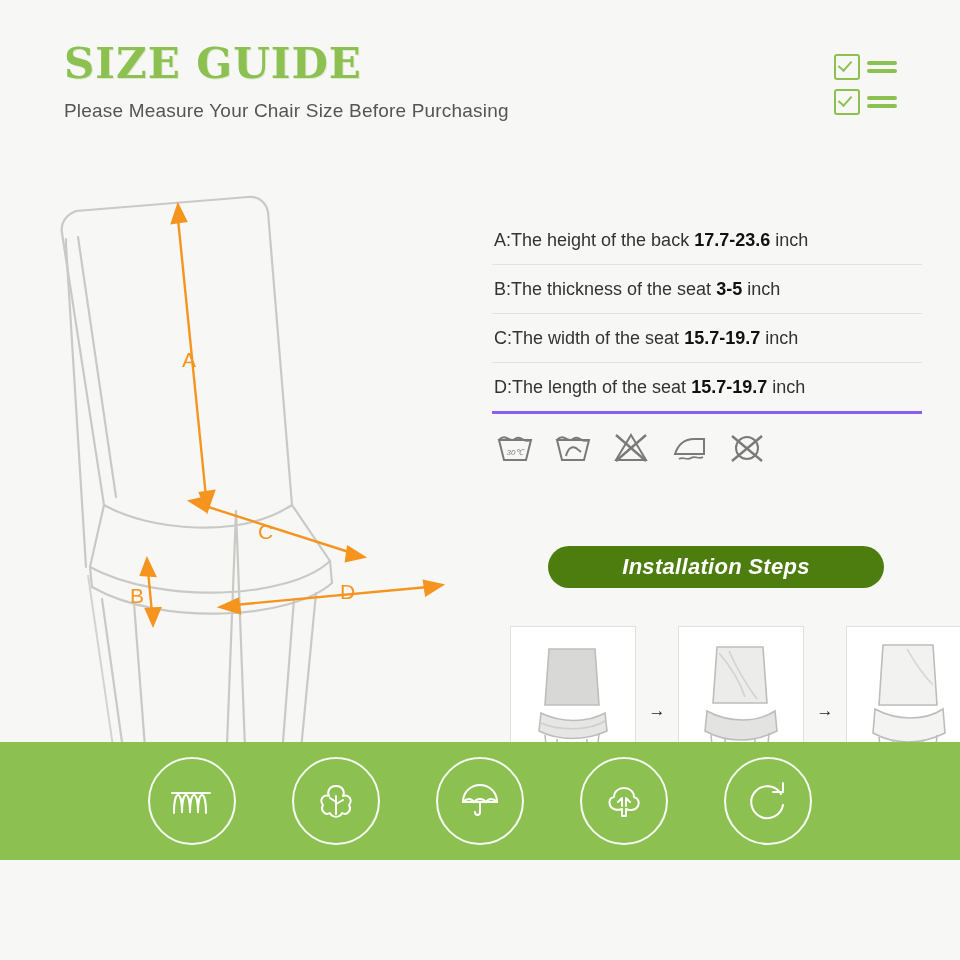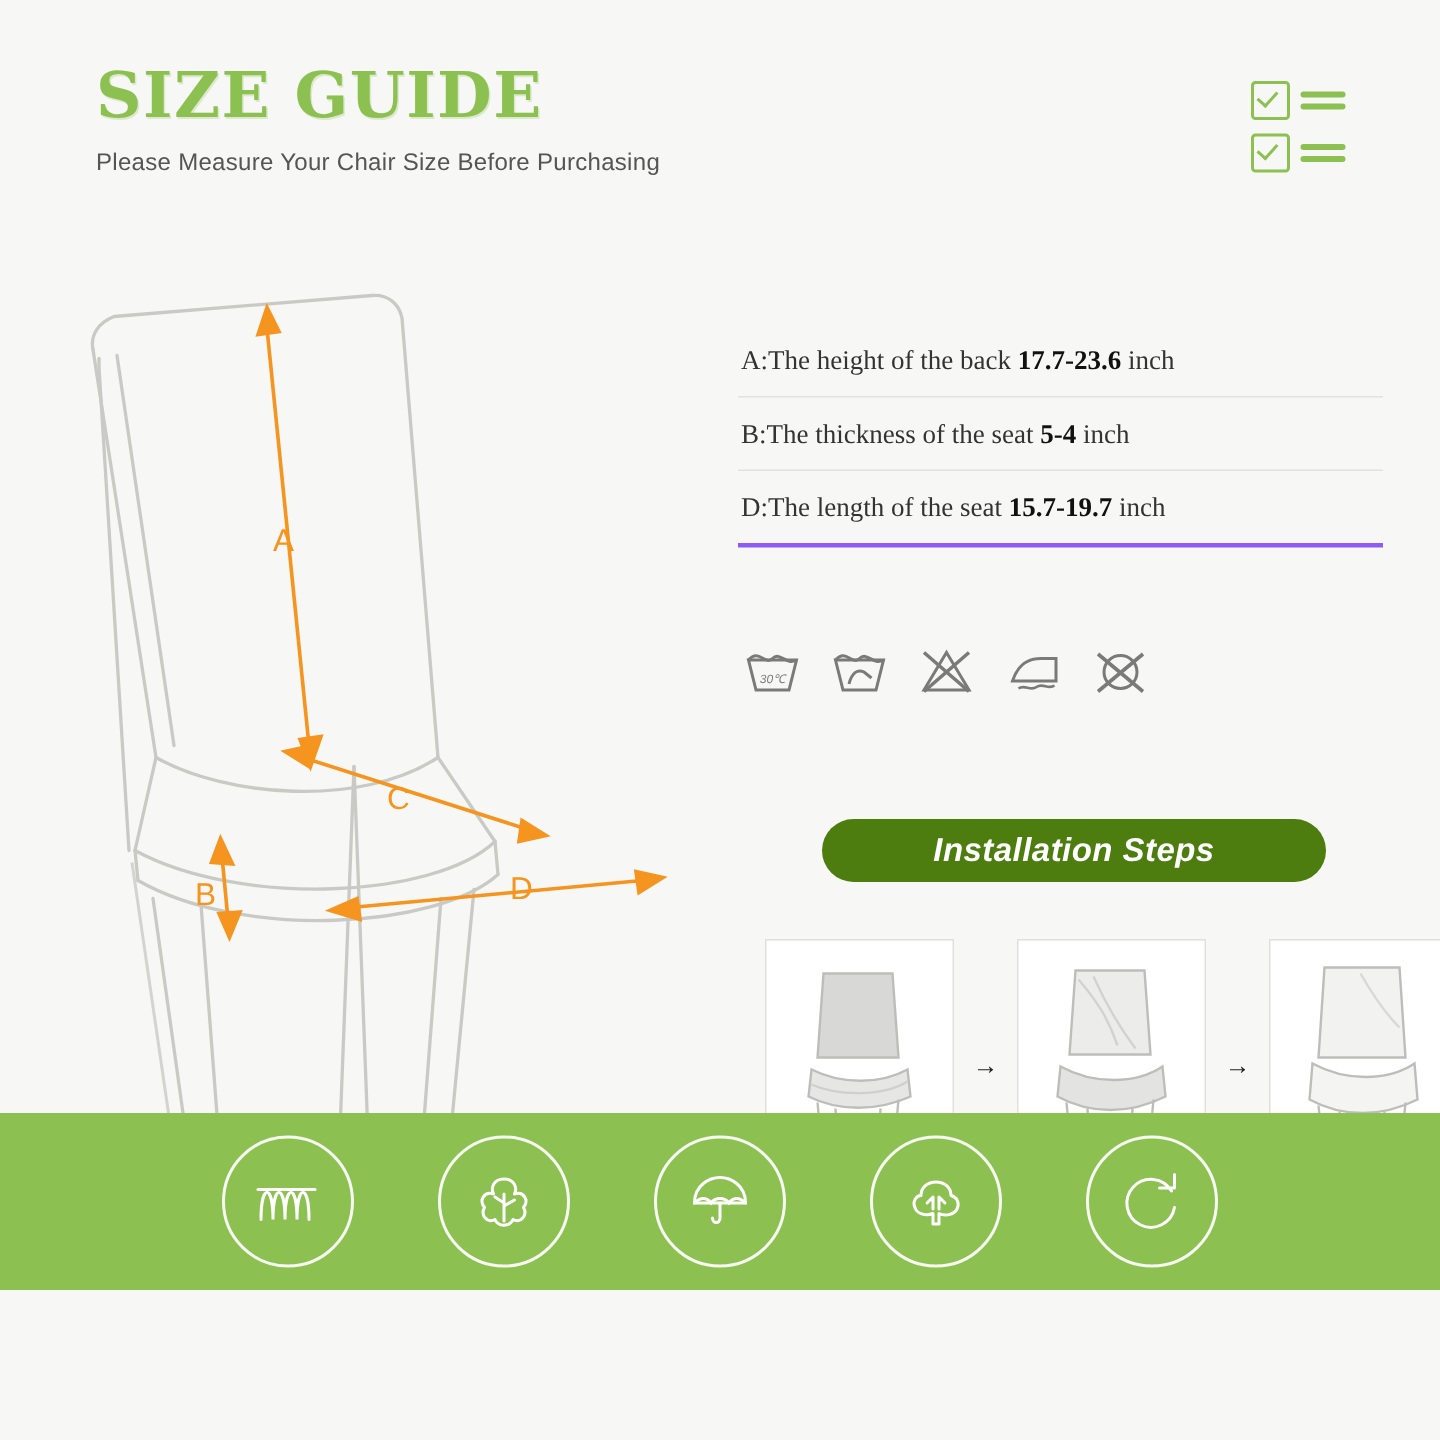--- a/index.html
+++ b/index.html
@@ -32,21 +32,21 @@
     font-family: "DejaVu Serif", serif;
     font-weight: bold;
     font-size: 42px;
     letter-spacing: 1px;
     color: #8cc152;
     margin: 0;
     line-height: 1.15;
     text-shadow: 1px 1px 0 rgba(140,193,82,0.25);
   }
   .subtitle {
-    font-size: 16px;
+    font-size: 19px;
     color: #555;
     margin-top: 12px;
     letter-spacing: 0.2px;
   }
   .checkmarks {
     position: absolute;
     right: 0;
     top: 14px;
     width: 70px;
   }
@@ -103,21 +103,20 @@
     left: 492px;
     top: 216px;
     width: 430px;
   }
   .spec-row {
     font-size: 18px;
     color: #333;
     padding: 14px 2px 13px 2px;
     border-bottom: 1px solid #e2e2e0;
     white-space: nowrap;
-    font-family: Liberation Serif, serif;
   }
   .spec-row:last-child {
     border-bottom: 3px solid #8b5cf6;
   }
   .spec-label { color: #333; }
   .spec-value { font-weight: bold; color: #111; }
   .spec-unit { color: #333; }
 
   
   .care-icons {
@@ -290,21 +289,25 @@
     </svg>
   </div>
 
   <div class="specs">
     <div class="spec-row">
       <span class="spec-label">A:The height of the back</span>
       <span class="spec-value">17.7-23.6</span><span class="spec-unit"> inch</span>
     </div>
     <div class="spec-row">
       <span class="spec-label">B:The thickness of the seat</span>
-      <span class="spec-value">5-4</span><span class="spec-unit"> inch</span>
+      <span class="spec-value">3-5</span><span class="spec-unit"> inch</span>
+    </div>
+    <div class="spec-row">
+      <span class="spec-label">C:The width of the seat</span>
+      <span class="spec-value">15.7-19.7</span><span class="spec-unit"> inch</span>
     </div>
     <div class="spec-row">
       <span class="spec-label">D:The length of the seat</span>
       <span class="spec-value">15.7-19.7</span><span class="spec-unit"> inch</span>
     </div>
   </div>
 
   <div class="care-icons">
     <div class="care-icon">
       <svg width="38" height="34" viewBox="0 0 38 34">

